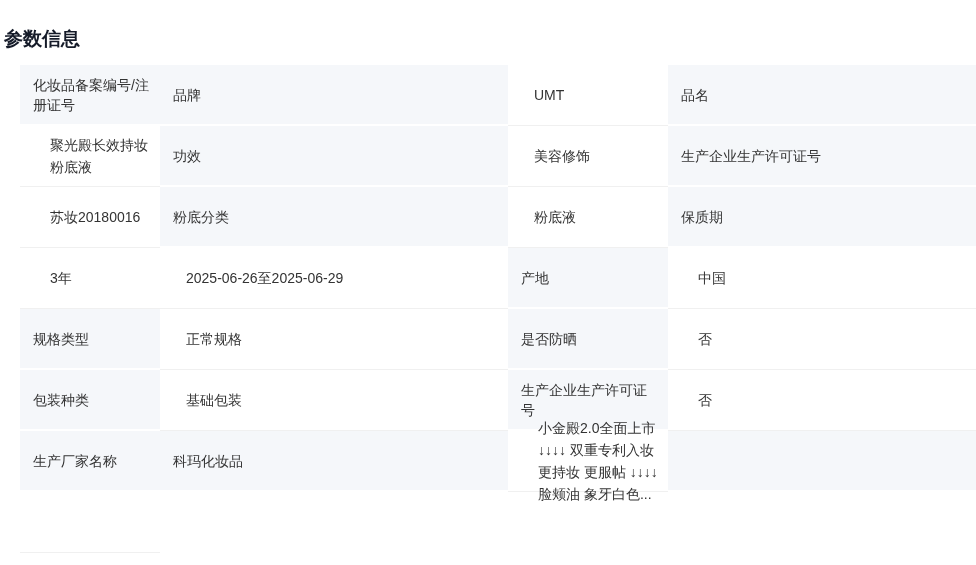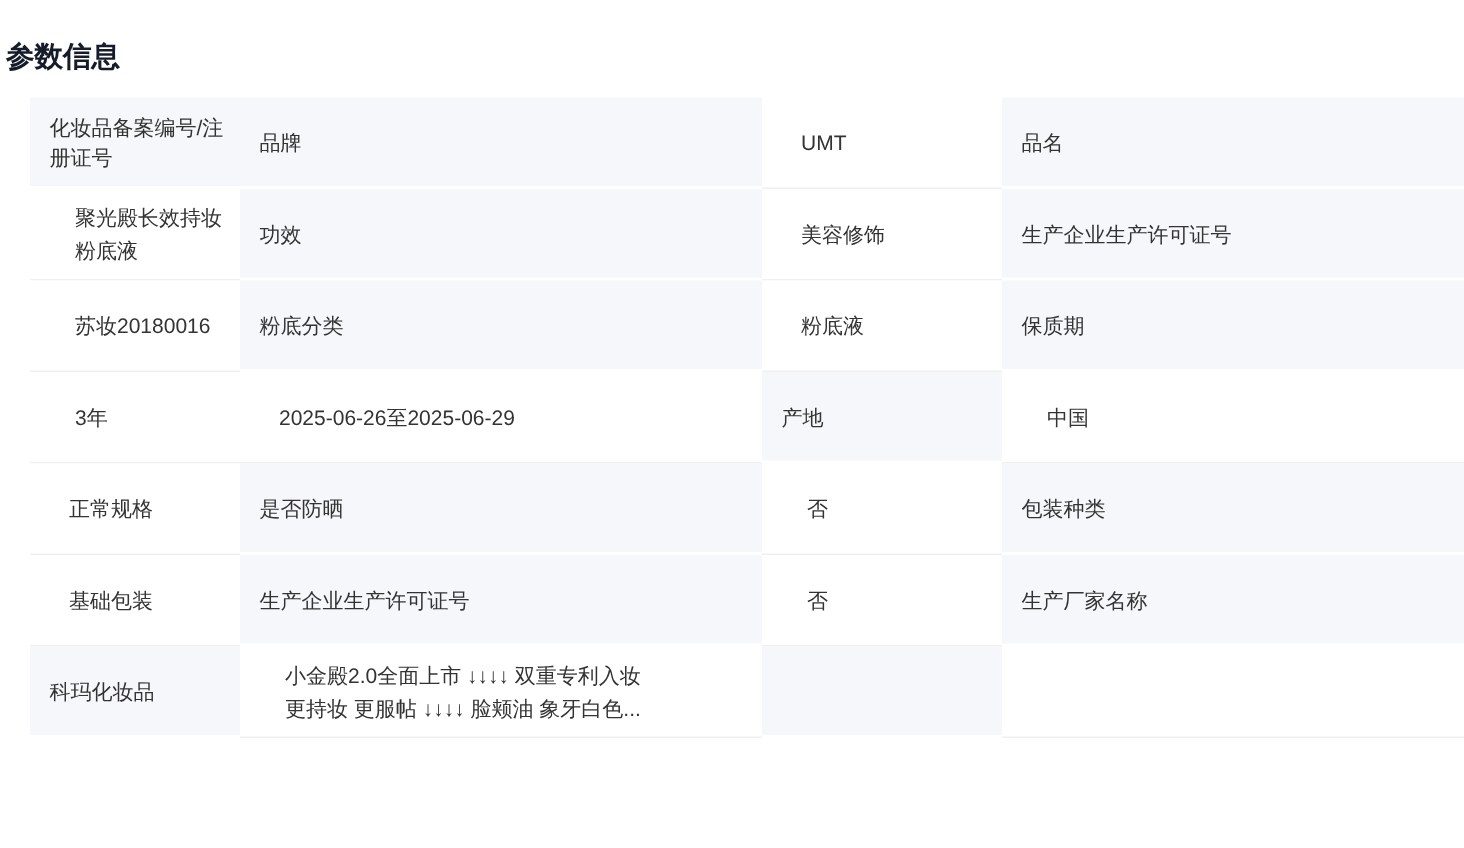--- a/index.html
+++ b/index.html
@@ -106,20 +106,23 @@
     <div class="cell cell-value val-r">
         <span class="txt">2025-06-26至2025-06-29</span>
       </div>
 
     <div class="cell cell-label">
         <span class="txt">产地</span>
       </div>
     <div class="cell cell-value">
         <span class="txt">中国</span>
       </div>
+    <div class="cell cell-label">
+        <span class="txt">规格类型</span>
+      </div>
     <div class="cell cell-value val-r">
         <span class="txt">正常规格</span>
       </div>
 
     <div class="cell cell-label">
         <span class="txt">是否防晒</span>
       </div>
     <div class="cell cell-value">
         <span class="txt">否</span>
       </div>

